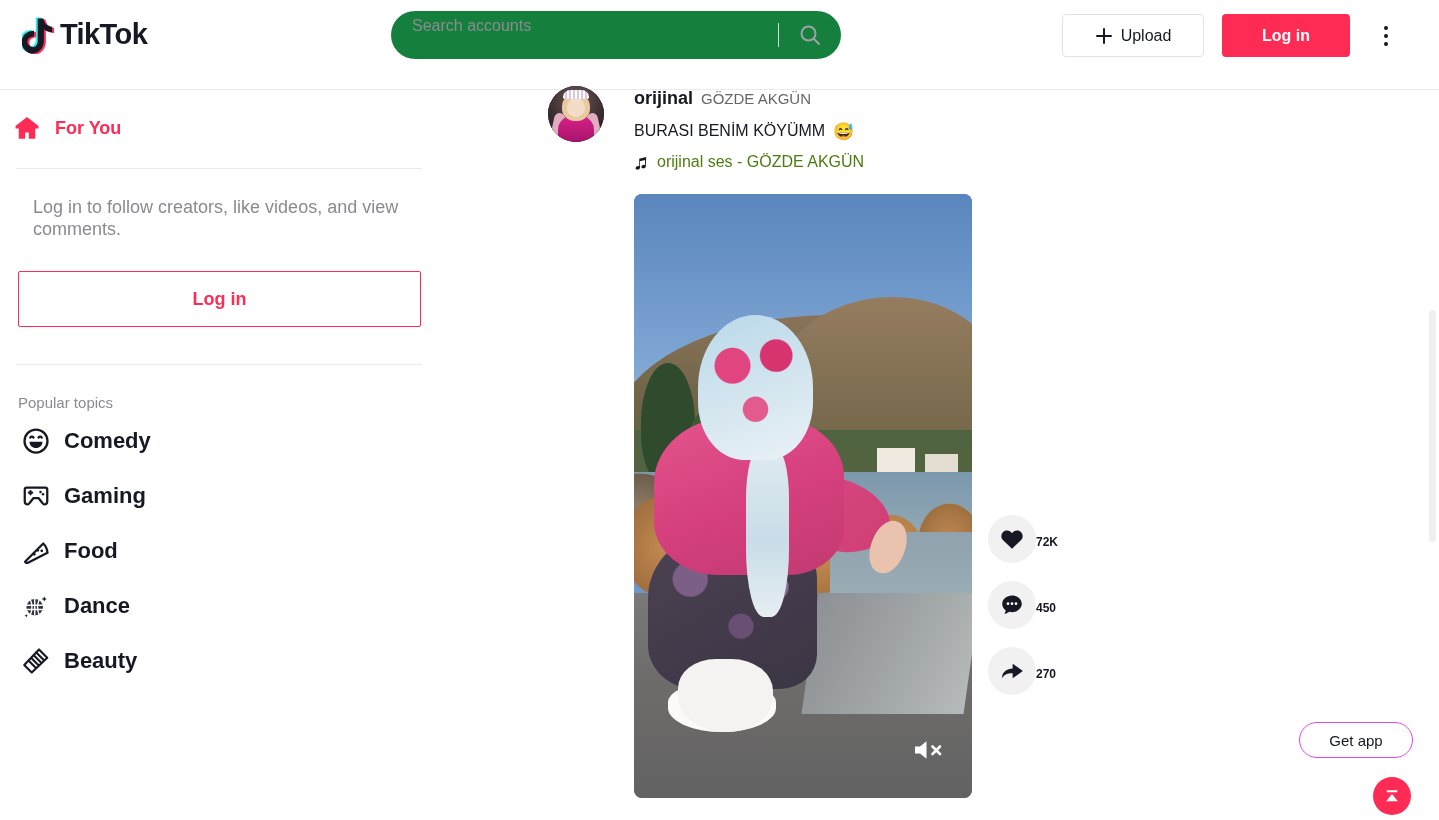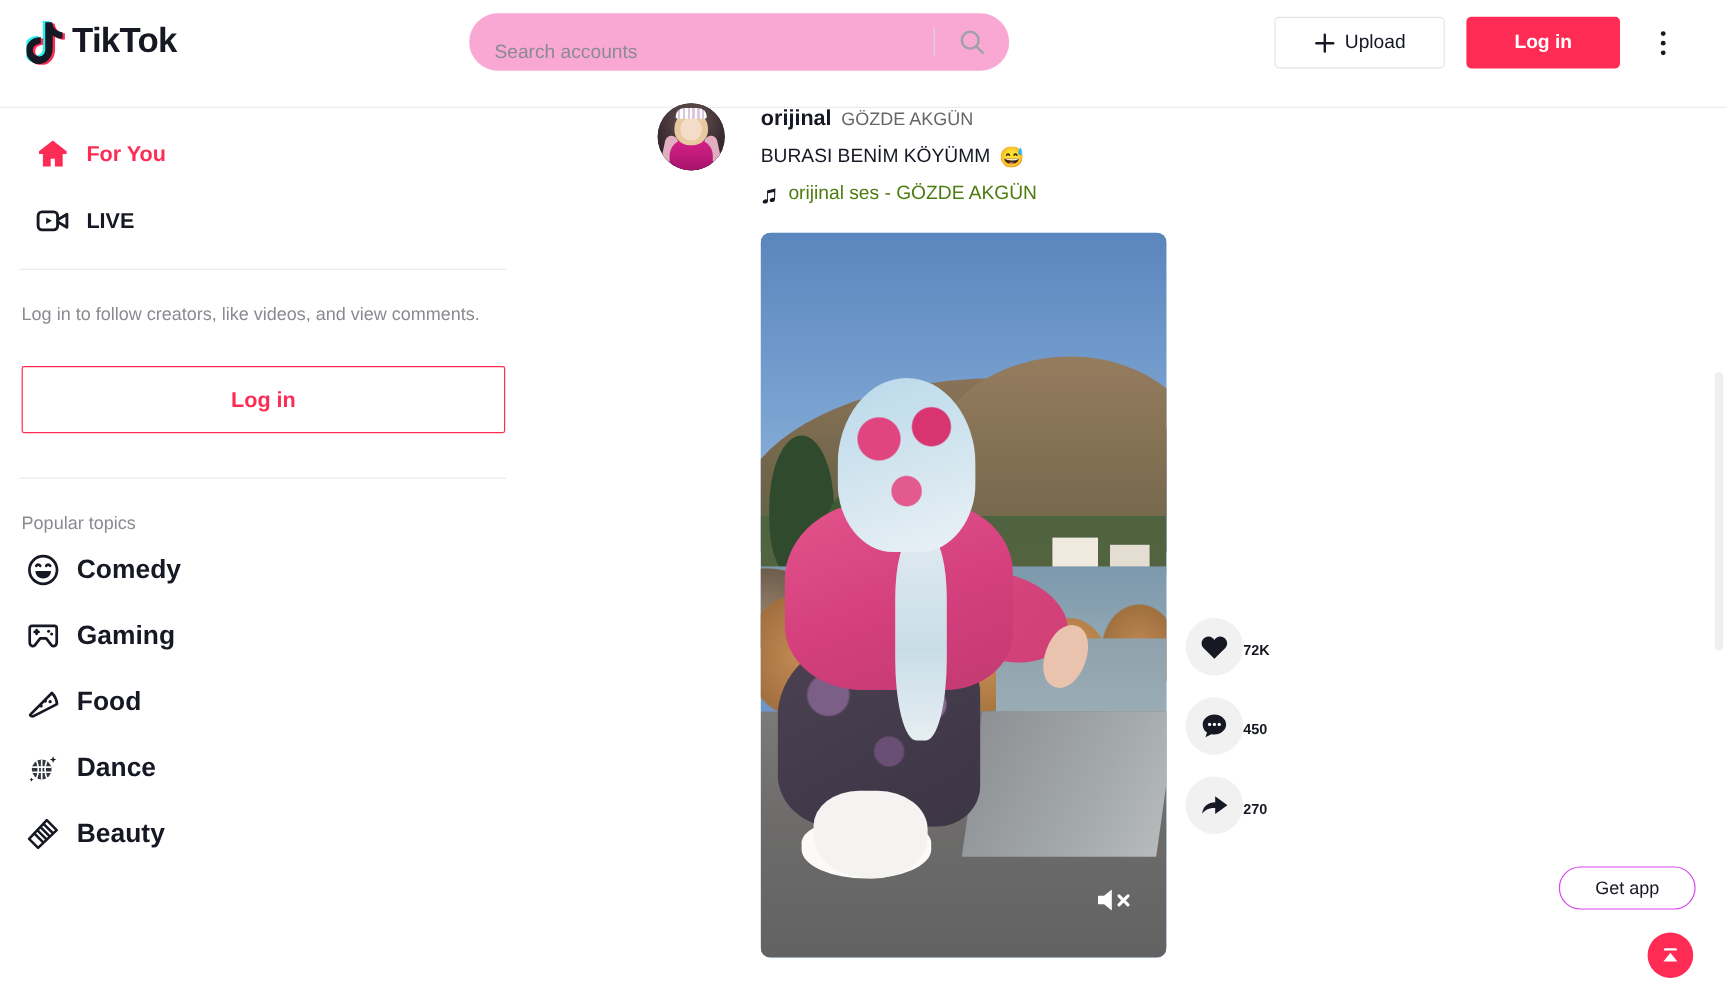--- a/index.html
+++ b/index.html
@@ -25,22 +25,22 @@
   }
   .logo-note { width: 34px; height: 40px; position: relative; }
   .logo-text {
     font-size: 29px; font-weight: bold; letter-spacing: -0.6px;
     color: #161823; line-height: 40px;
   }
 
   .search-wrap {
     position: absolute; left: 391px; top: 11px;
     width: 450px; height: 48px;
-    background: #f9a8d4; border-radius: 92px;
-    display: flex; align-items: flex-end;
+    background: #15803d; border-radius: 92px;
+    display: flex; align-items: flex-start;
   }
   .search-input {
     border: none; outline: none; background: transparent;
     font-family: "Liberation Sans", sans-serif;
     font-size: 16px; color: #161823;
     margin-left: 21px; width: 340px; height: 30px;
   }
   .search-input::placeholder { color: #8a8b91; }
   .search-divider {
     position: absolute; right: 62px; top: 12px;
@@ -80,31 +80,31 @@
 
   
   .sidebar {
     position: absolute; left: 0; top: 71px;
     width: 440px; height: 749px;
     padding-top: 29px;
     overflow: hidden;
   }
   .nav-item {
     display: flex; align-items: center; gap: 10px;
-    height: 56px; padding-left: 26px; cursor: pointer;
+    height: 56px; padding-left: 9px; cursor: pointer;
   }
   .nav-icon { width: 36px; height: 36px; display: flex; align-items: center; justify-content: center; }
   .nav-label { font-size: 18px; font-weight: bold; color: #161823; }
   .nav-item.active .nav-label { color: #fe2c55; }
 
   .divider { width: 406px; height: 1px; background: #ebebeb; margin: 12px 0 0 16px; }
 
   .login-prompt {
-    margin: 27px 16px 0 18px; width: 404px;
-    font-size: 15px; line-height: 22px; color: #8a8b91;
+    margin: 27px 16px 0 33px; width: 404px;
+    font-size: 18px; line-height: 22px; color: #8a8b91;
   }
   .login-btn-side {
     margin: 31px 0 0 18px;
     width: 403px; height: 56px;
     background: #fff; border: 1px solid #fe2c55; border-radius: 2px;
     color: #fe2c55; font-size: 18px; font-weight: bold; cursor: pointer;
     font-family: "Liberation Sans", sans-serif;
   }
 
   .section-title {
@@ -313,30 +313,20 @@
   <div class="nav-item active">
     <span class="nav-icon">
       <svg width="30" height="30" viewBox="0 0 24 24">
         <path d="M12 3.2 2.8 10.4v1.9h2.6v8.3h5.2v-5.1h2.8v5.1h5.2v-8.3h2.6v-1.9z" fill="#fe2c55"></path>
       </svg>
     </span>
     <span class="nav-label">For You</span>
   </div>
 
 
-  <div class="nav-item">
-    <span class="nav-icon">
-      <svg width="30" height="30" viewBox="0 0 24 24" fill="none" stroke="#161823" stroke-width="1.9">
-        <rect x="2.2" y="6" width="13" height="12" rx="2.6"></rect>
-        <path d="M15.4 11.2 21.4 7.6v8.8l-6-3.6z" stroke-linejoin="round"></path>
-        <path d="M7.6 9.8 11.4 12l-3.8 2.2z" fill="#161823" stroke="none"></path>
-      </svg>
-    </span>
-    <span class="nav-label">LIVE</span>
-  </div>
 
   <div class="divider"></div>
 
   <p class="login-prompt">Log in to follow creators, like videos, and view comments.</p>
 
   <button class="login-btn-side">Log in</button>
 
   <div class="divider" style="margin-top:37px;"></div>
 
   <p class="section-title" style="margin-top:20px;">Popular topics</p>

